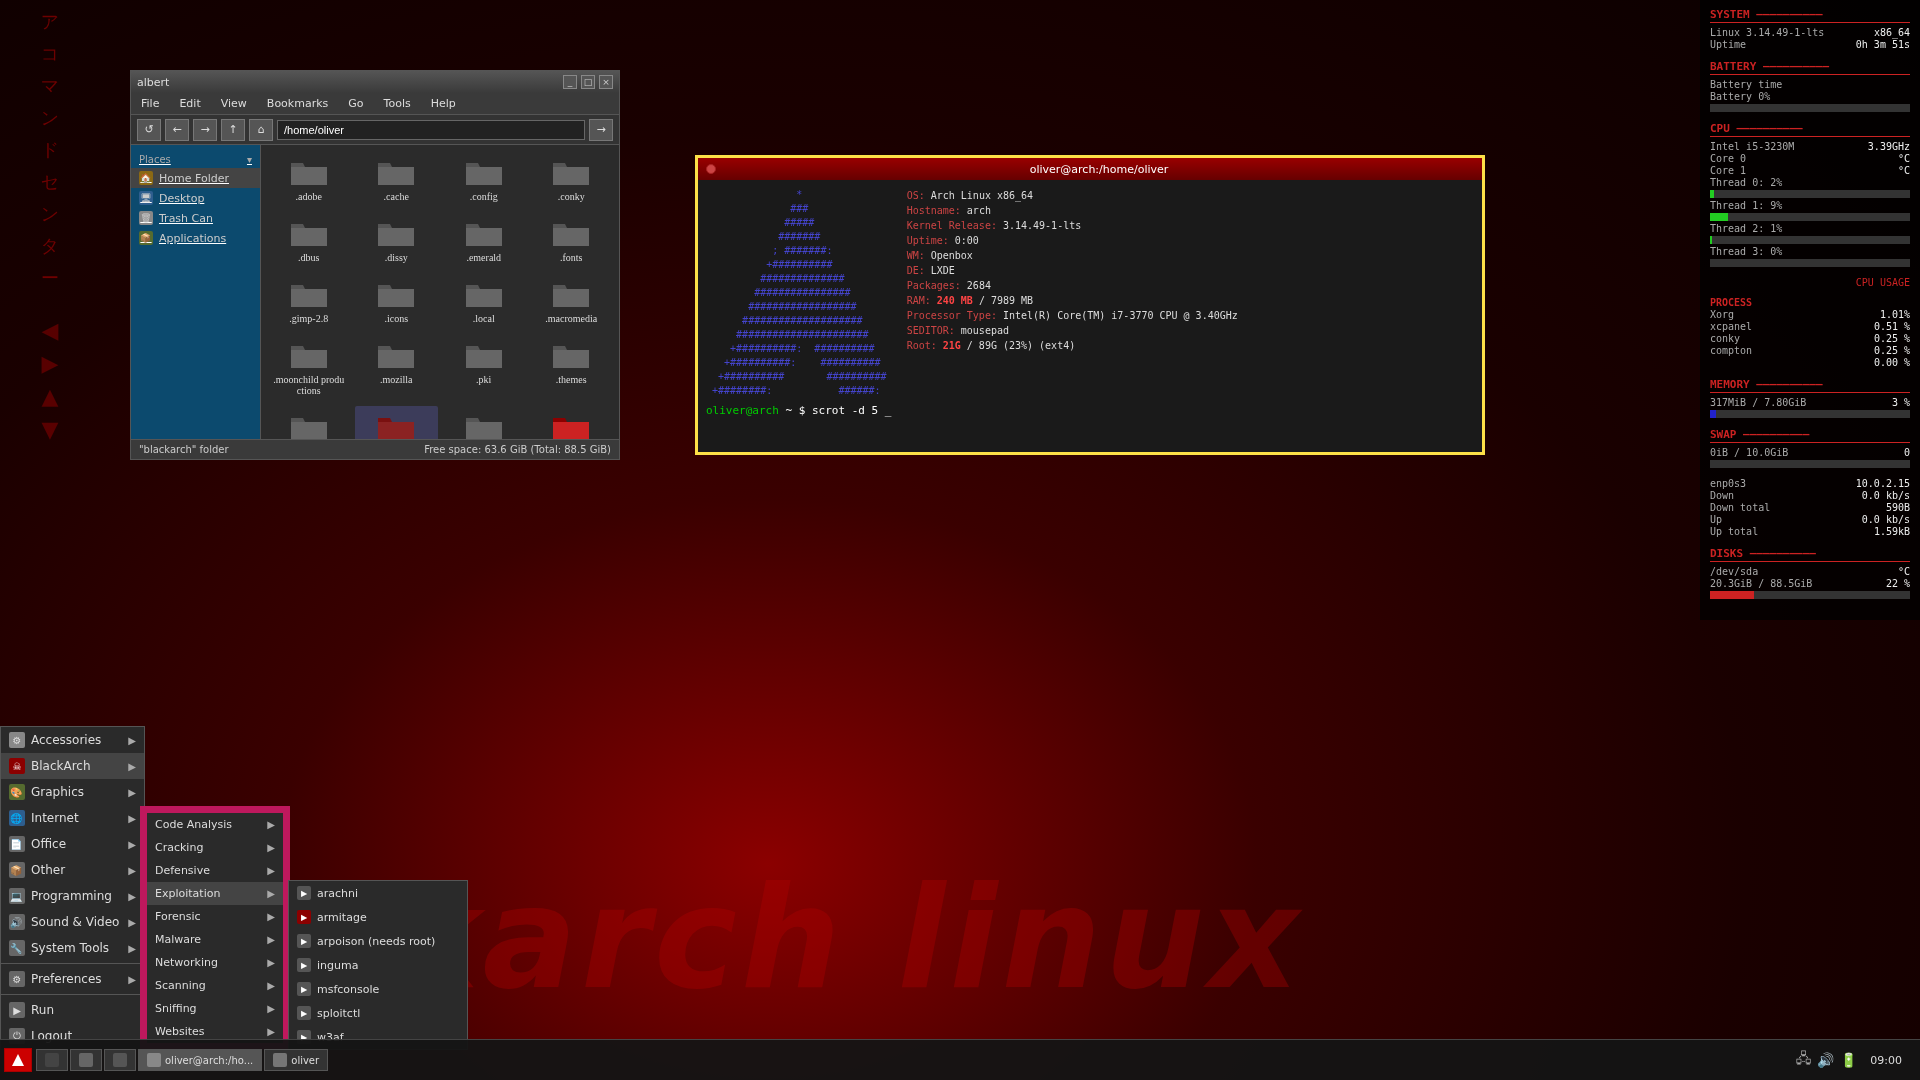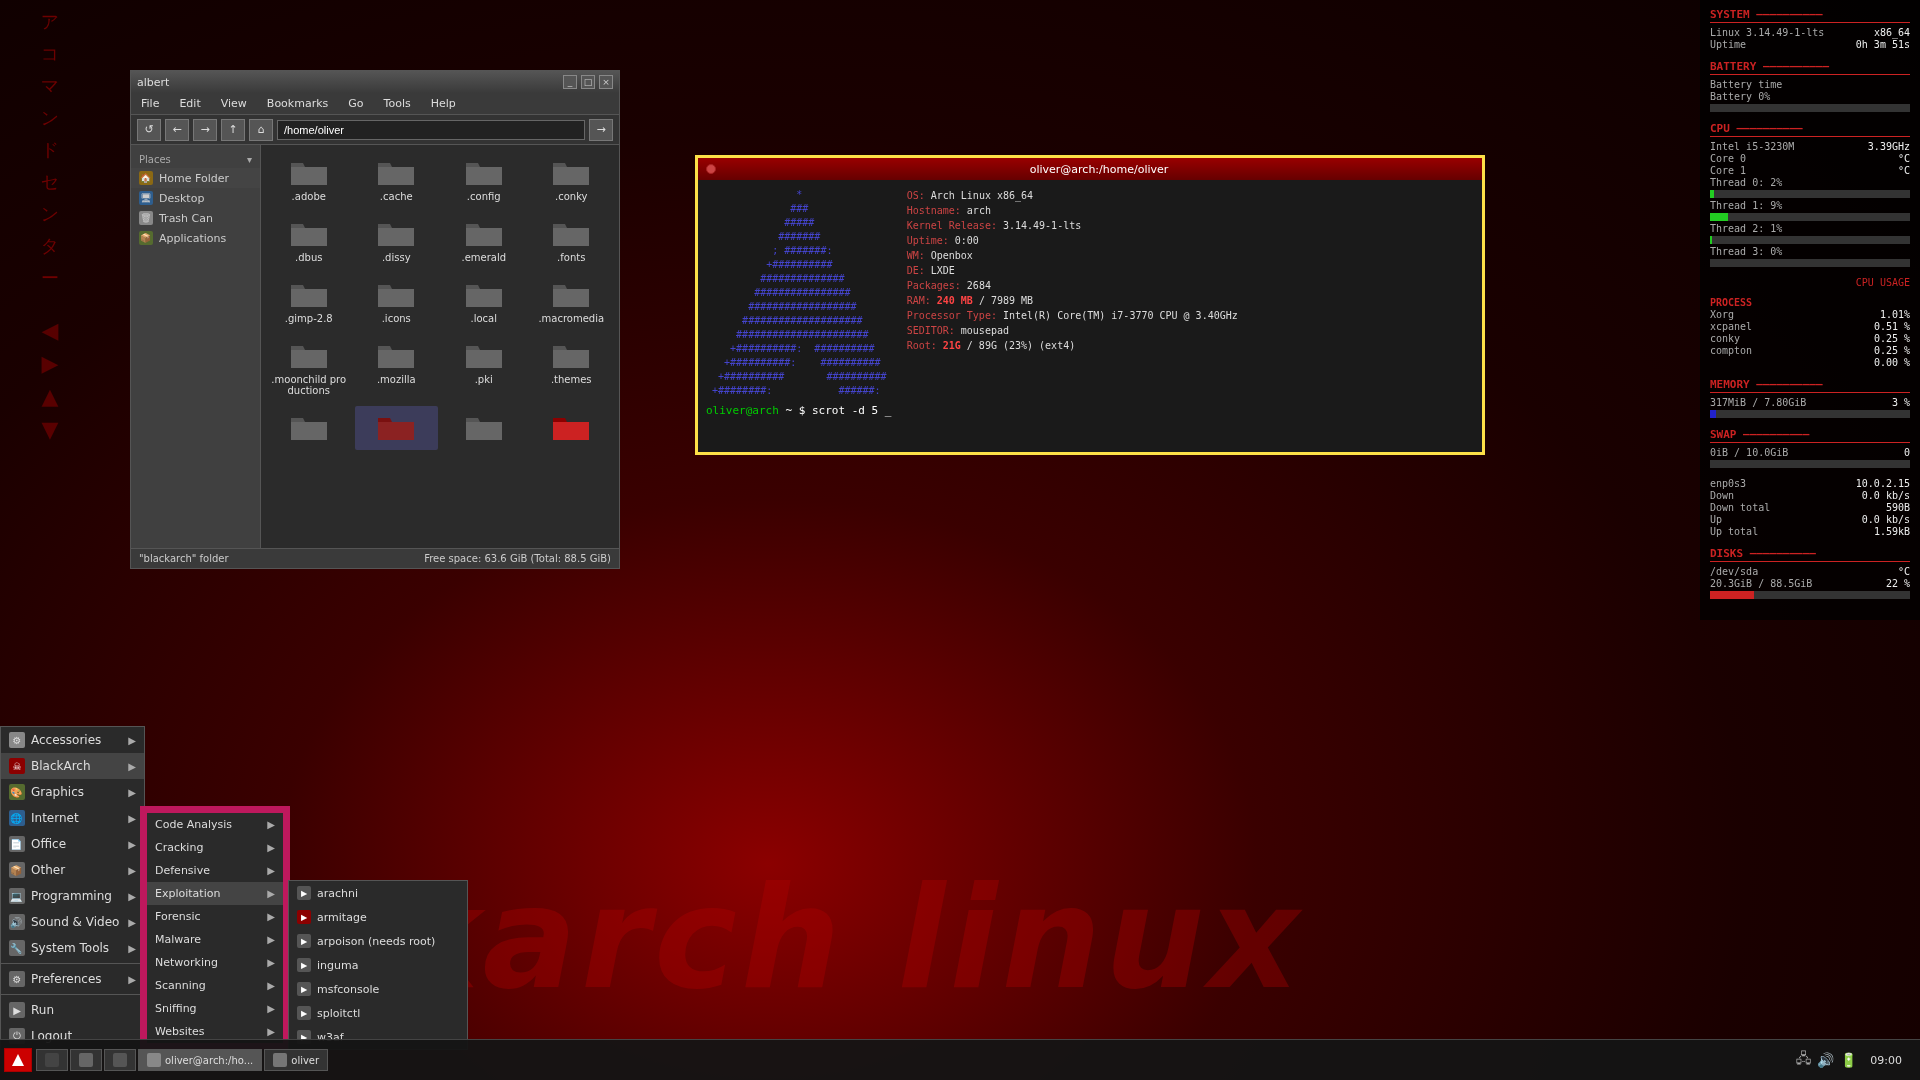--- a/index.html
+++ b/index.html
@@ -56,21 +56,21 @@
       font-size: 18px;
       cursor: pointer;
     }
 
     
     .file-manager {
       position: absolute;
       top: 70px;
       left: 130px;
       width: 490px;
-      height: 499px;
+      height: 390px;
       background: #2b2b2b;
       border: 1px solid #555;
       z-index: 10;
       display: flex;
       flex-direction: column;
     }
     .fm-titlebar {
       background: linear-gradient(to bottom, #555, #3a3a3a);
       height: 22px;
       display: flex;
@@ -144,23 +144,24 @@
       font-size: 11px;
       padding: 0 6px;
     }
     .fm-body {
       display: flex;
       flex: 1;
       overflow: hidden;
     }
     .fm-sidebar {
       width: 130px;
-      background: #404040;
+      background: #0c4a6e;
       border-right: 1px solid #555;
       padding: 6px 0;
+      text-decoration: underline;
     }
     .fm-sidebar-section {
       color: #aaa;
       font-size: 10px;
       padding: 3px 8px;
       display: flex;
       align-items: center;
       justify-content: space-between;
     }
     .fm-sidebar-item {
@@ -198,20 +199,21 @@
       grid-template-columns: repeat(4, 1fr);
       gap: 4px;
     }
     .fm-file-item {
       display: flex;
       flex-direction: column;
       align-items: center;
       padding: 6px 4px;
       cursor: pointer;
       border-radius: 2px;
+      font-family: Liberation Serif, serif;
     }
     .fm-file-item.selected { background: rgba(100,100,200,0.3); }
     .folder-icon {
       width: 40px;
       height: 32px;
       position: relative;
     }
     .folder-icon svg {
       width: 40px;
       height: 32px;

